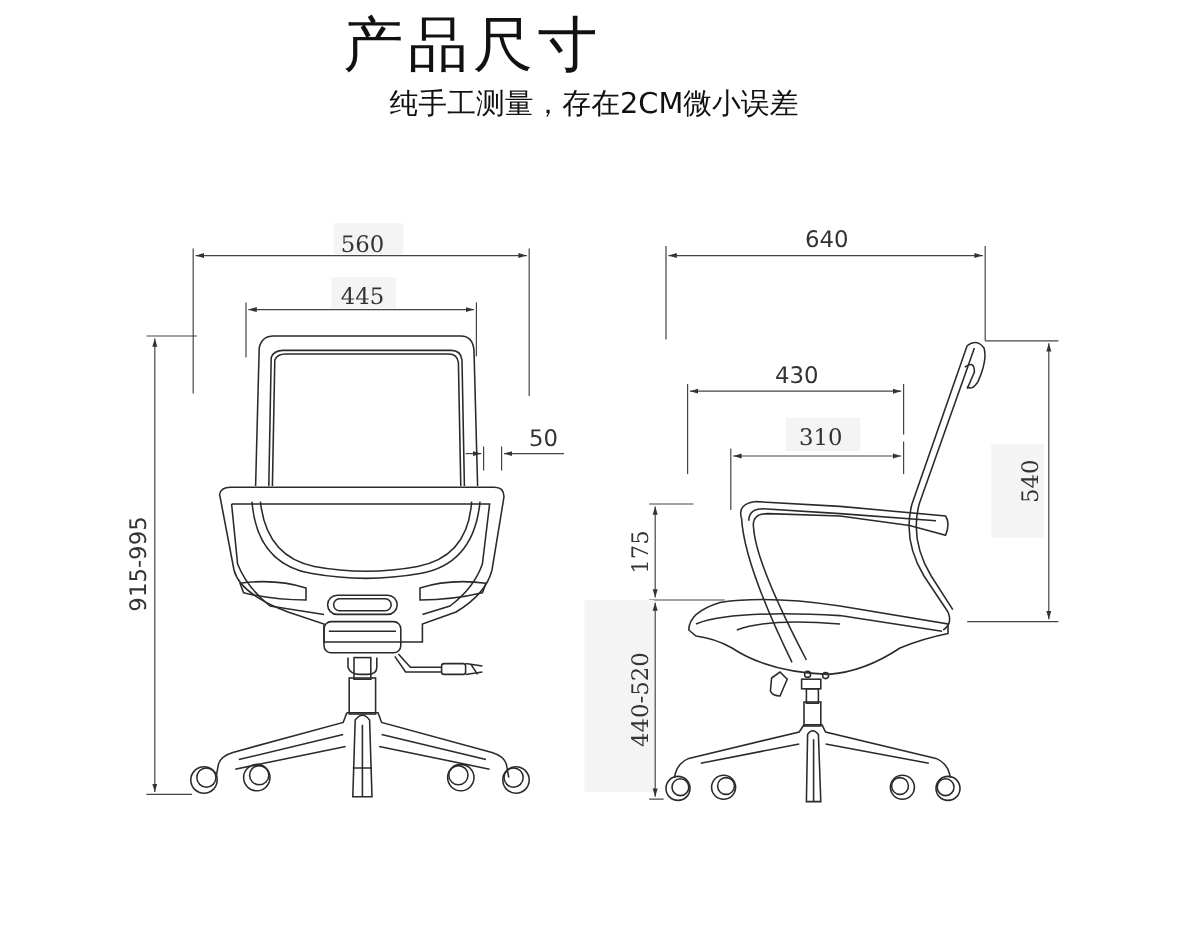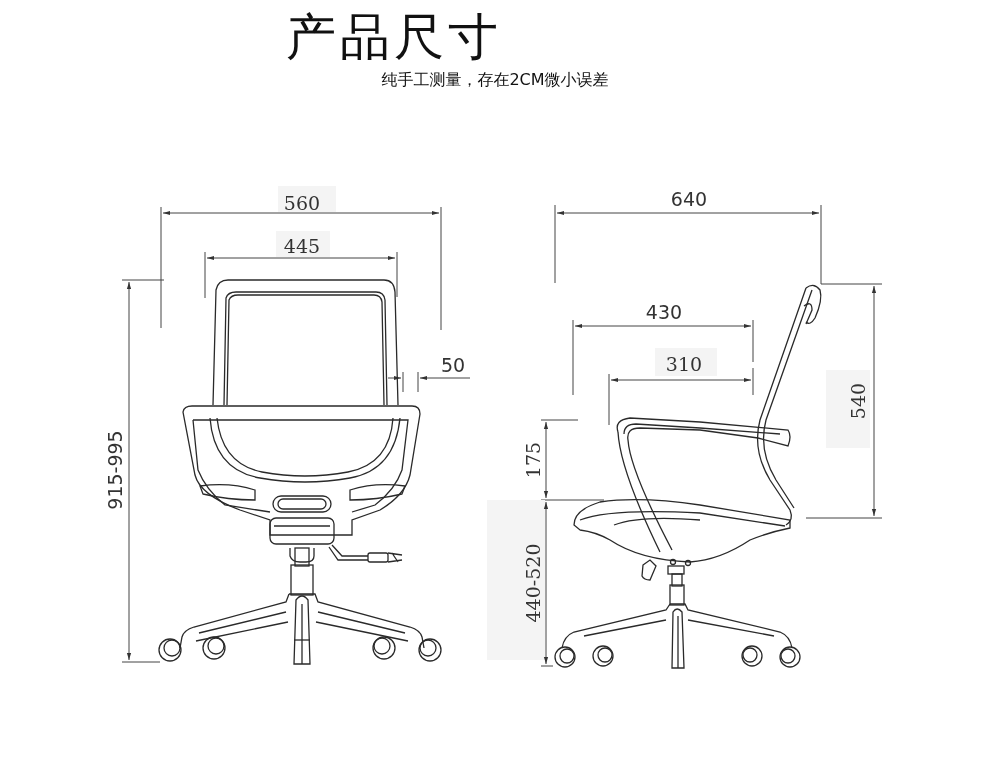--- a/index.html
+++ b/index.html
@@ -1,18 +1,18 @@
 <!DOCTYPE html>
 <html><head>
 <meta charset="utf-8">
 <style>
   html, body { margin:0; padding:0; background:#ffffff; }
   body { width:990px; height:776px; position:relative; overflow:hidden; font-family:"DejaVu Sans", sans-serif; color:#111; }
   .title { position:absolute; left:0; width:788px; top:4px; text-align:center; font-size:50px; letter-spacing:4px; color:#111; font-weight:400; }
-  .subtitle { position:absolute; left:0; width:990px; top:70px; text-align:center; font-size:16px; color:#111; }
+  .subtitle { position:absolute; left:0; width:990px; top:70px; text-align:center; font-size:24px; color:#111; }
   svg.drawing { position:absolute; left:0; top:0; }
   .dim { font-family:"DejaVu Serif", serif; font-size:19px; fill:#333; }
   .dim-sans { font-family:"DejaVu Sans", sans-serif; font-size:19px; fill:#333; }
   .label-bg { fill:#f4f4f4; }
 </style>
 </head>
 <body>
 
 <div class="title">产品尺寸</div>
 <div class="subtitle">纯手工测量，存在2CM微小误差</div>

